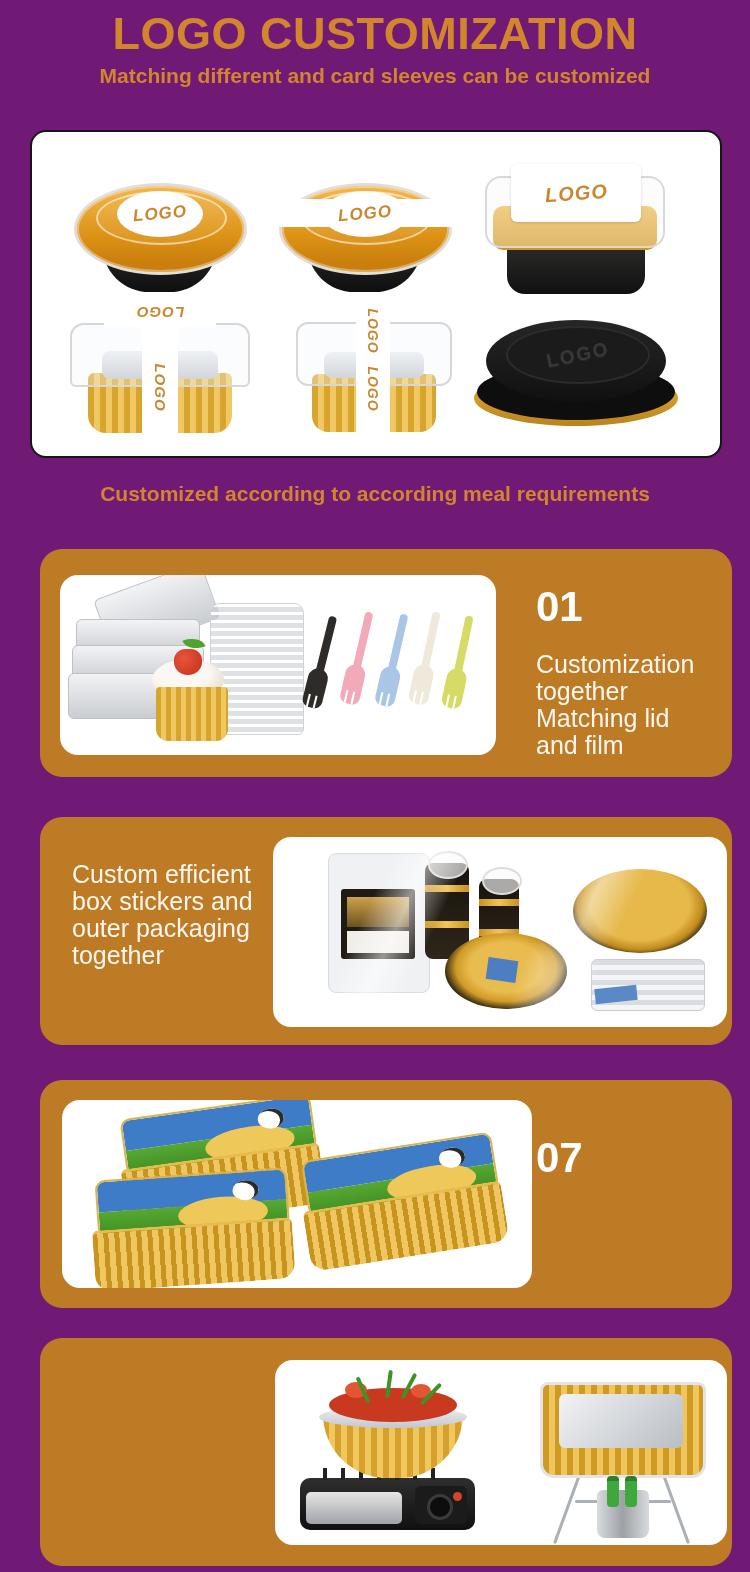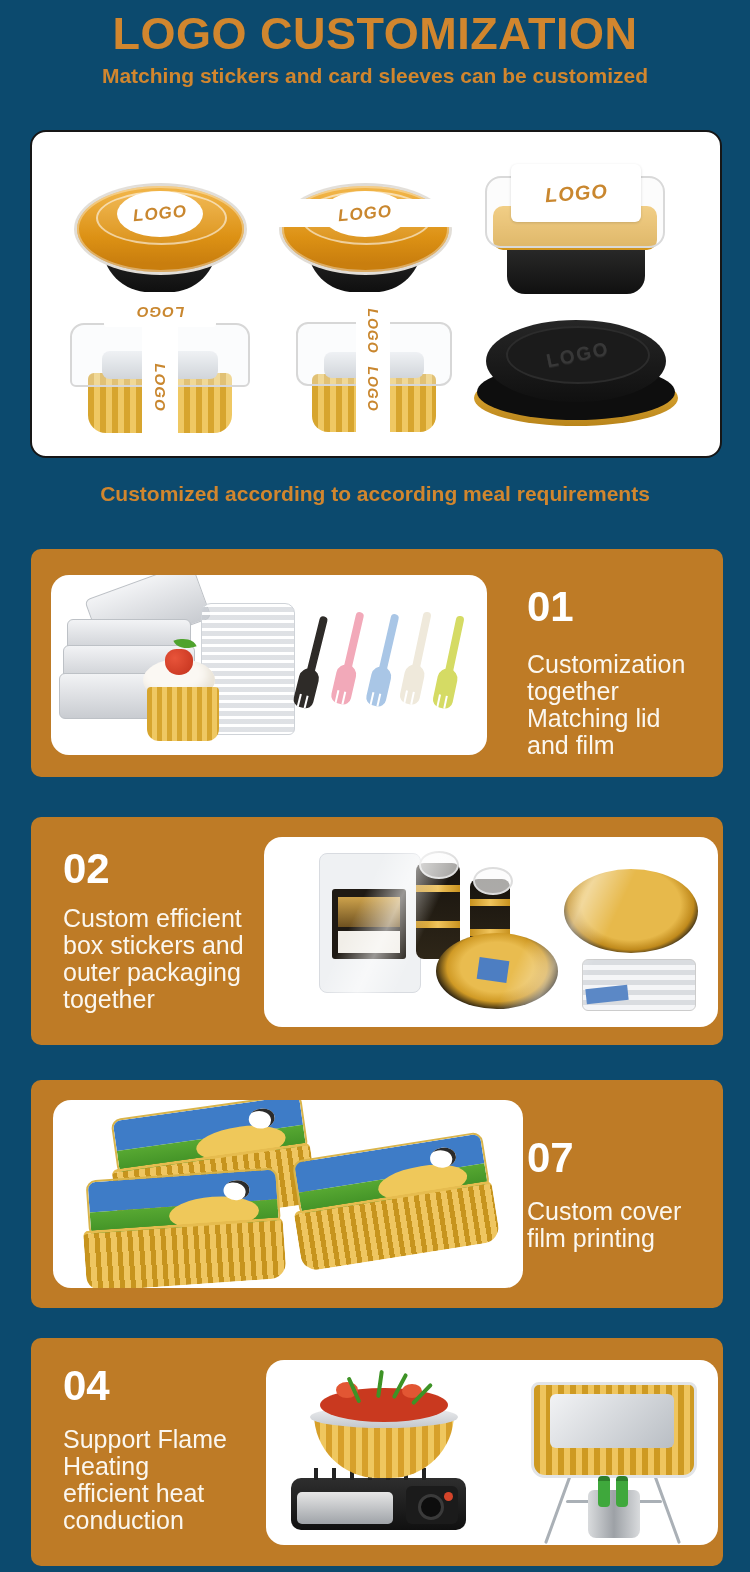--- a/index.html
+++ b/index.html
@@ -1,16 +1,16 @@
 <!DOCTYPE html>
 <html><head>
 <meta charset="utf-8">
 <style>
   html,body{margin:0;padding:0;background:#ffffff;}
-  .page{position:relative;width:750px;height:1572px;background:#0c4a6e;overflow:hidden;
+  .page{position:relative;width:750px;height:1572px;background:#701a75;overflow:hidden;
         font-family:"Liberation Sans",sans-serif;}
   .abs,.product div,.photo div{position:absolute;}
 
   
   .title{position:absolute;left:0;top:8px;width:750px;text-align:center;
          font-size:45px;font-weight:800;letter-spacing:.5px;color:#D1862E;}
   .subtitle{position:absolute;left:0;top:64px;width:750px;text-align:center;
             font-size:21px;font-weight:700;color:#D1862E;}
   .section-heading{position:absolute;left:0;top:482px;width:750px;text-align:center;
                    font-size:21px;font-weight:700;color:#D1862E;}
@@ -80,21 +80,21 @@
           background:linear-gradient(180deg,#E8B23A,#B9851B);}
   .pp-base{left:7px;top:60px;width:198px;height:56px;border-radius:50%;background:#0e0e0e;}
   .pp-dome{left:16px;top:16px;width:180px;height:82px;border-radius:50%;
            background:linear-gradient(180deg,#262626,#101010);}
   .pp-top{left:36px;top:22px;width:140px;height:54px;border-radius:50%;background:#1b1b1b;
           border:2px solid #2c2c2c;display:flex;align-items:center;justify-content:center;}
   .pp-top span{font-size:19px;color:#383838;letter-spacing:2px;font-style:normal;
                transform:rotate(-12deg);text-shadow:0 1px 1px rgba(255,255,255,.07);}
 
   
-  .feature{position:absolute;left:31px;width:692px;height:228px;border-radius:10px;background:#BE7B26;}
+  .feature{position:absolute;left:40px;width:692px;height:228px;border-radius:22px;background:#BE7B26;}
   .photo{position:absolute;background:#fff;border-radius:18px;overflow:hidden;}
   .fcontent{position:absolute;}
   .fnumber{font-size:42px;line-height:44px;font-weight:700;color:#FFFFFF;}
   .ftext{margin-top:16px;font-size:25px;line-height:27px;color:#FBF7EF;white-space:pre-line;}
 
   
   .pan{border:1px solid #BDC1C6;background:linear-gradient(180deg,#F2F3F5,#C9CCD1);border-radius:6px;}
   .lidstack{left:150px;top:28px;width:92px;height:130px;border:1px solid #CFD3D8;border-radius:10px 10px 6px 6px;
             background:repeating-linear-gradient(180deg,rgba(255,255,255,.95) 0 3px,rgba(201,205,211,.6) 3px 8px);}
   .gcup{left:96px;top:112px;width:72px;height:54px;border-radius:4px 4px 12px 12px;
@@ -169,21 +169,21 @@
   .fuel{left:322px;top:130px;width:52px;height:48px;border-radius:6px 6px 8px 8px;
         background:linear-gradient(90deg,#D9DBDD,#9DA1A6,#D9DBDD);}
   .bottle{width:12px;height:26px;border-radius:4px;background:#3FA83C;border-top:5px solid #2D7F2B;}
 </style>
 </head>
 <body>
 
 <div class="page">
 
   <div class="title">LOGO CUSTOMIZATION</div>
-  <div class="subtitle">Matching stickers and card sleeves can be customized</div>
+  <div class="subtitle">Matching different and card sleeves can be customized</div>
 
   <div class="showcase">
 
     <div class="product p-round" style="left:40px;top:25px">
       <div class="pr-bowl"></div>
       <div class="pr-lid"></div>
       <div class="pr-hi"></div>
       <div class="pr-sticker">
         <span class="logo-it">LOGO</span>
       </div>
@@ -282,21 +282,20 @@
       <div class="fnumber">01</div>
       <div class="ftext" style="margin-top:22px">Customization
 together
 Matching lid
 and film</div>
     </div>
   </div>
 
   <div class="feature" style="top:817px">
     <div class="fcontent" style="left:32px;top:30px">
-      <div class="fnumber">02</div>
       <div class="ftext" style="margin-top:14px">Custom efficient
 box stickers and
 outer packaging
 together</div>
     </div>
     <div class="photo" style="left:233px;top:20px;width:454px;height:190px">
       <div class="wrapL"></div>
       <div class="pcard"></div>
       <div class="pcard-food"></div>
       <div class="pcard-wht"></div>
@@ -344,33 +343,24 @@
             <div class="tl-sky"></div>
             <div class="tl-field"></div>
             <div class="tl-path"></div>
             <div class="tl-cow"></div>
           </div>
         <div class="tub-body"></div>
       </div>
     </div>
     <div class="fcontent" style="left:496px;top:56px">
       <div class="fnumber">07</div>
-      <div class="ftext" style="margin-top:18px">Custom cover
-film printing</div>
     </div>
   </div>
 
   <div class="feature" style="top:1338px">
-    <div class="fcontent" style="left:32px;top:26px">
-      <div class="fnumber">04</div>
-      <div class="ftext" style="margin-top:18px">Support Flame
-Heating
-efficient heat
-conduction</div>
-    </div>
     <div class="photo" style="left:235px;top:22px;width:452px;height:185px">
       <div class="stove"></div>
       <div class="stove-front"></div>
       <div class="stove-panel"></div>
       <div class="stove-knob"></div>
       <div class="stove-dot"></div>
       <div class="grate"></div>
       <div class="fbowl"></div>
       <div class="fbowl-rim"></div>
       <div class="craw"></div>

